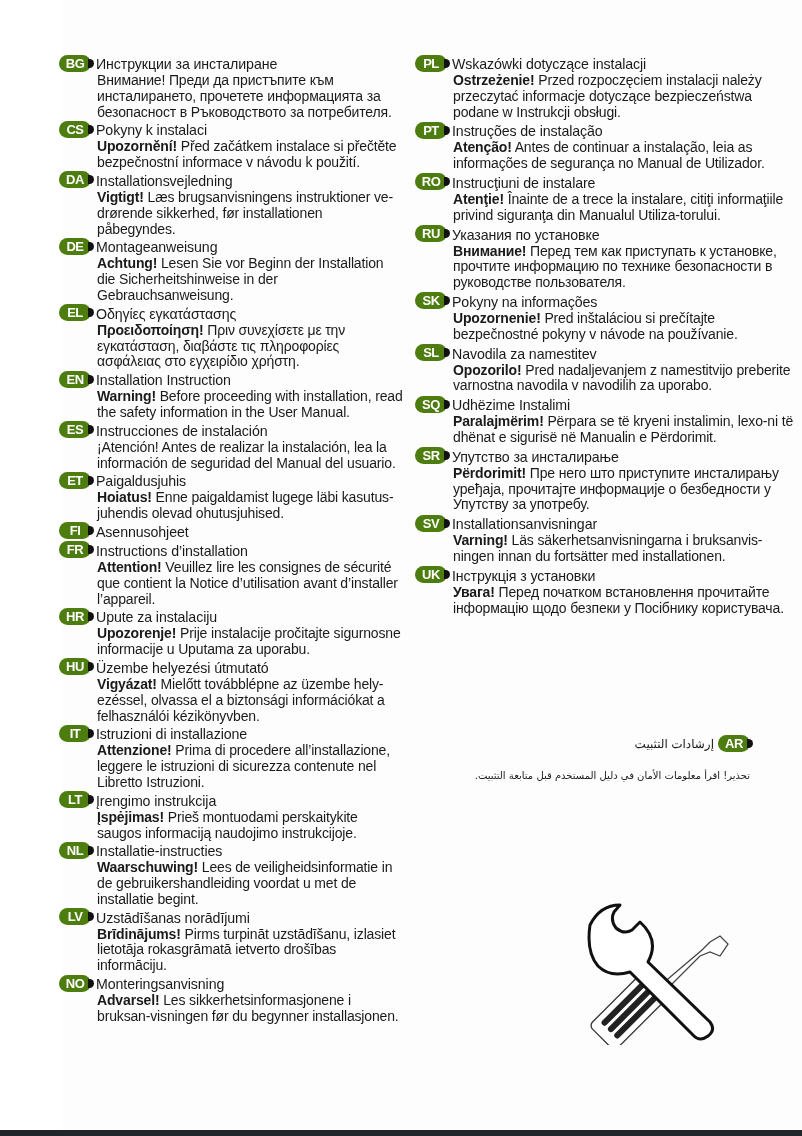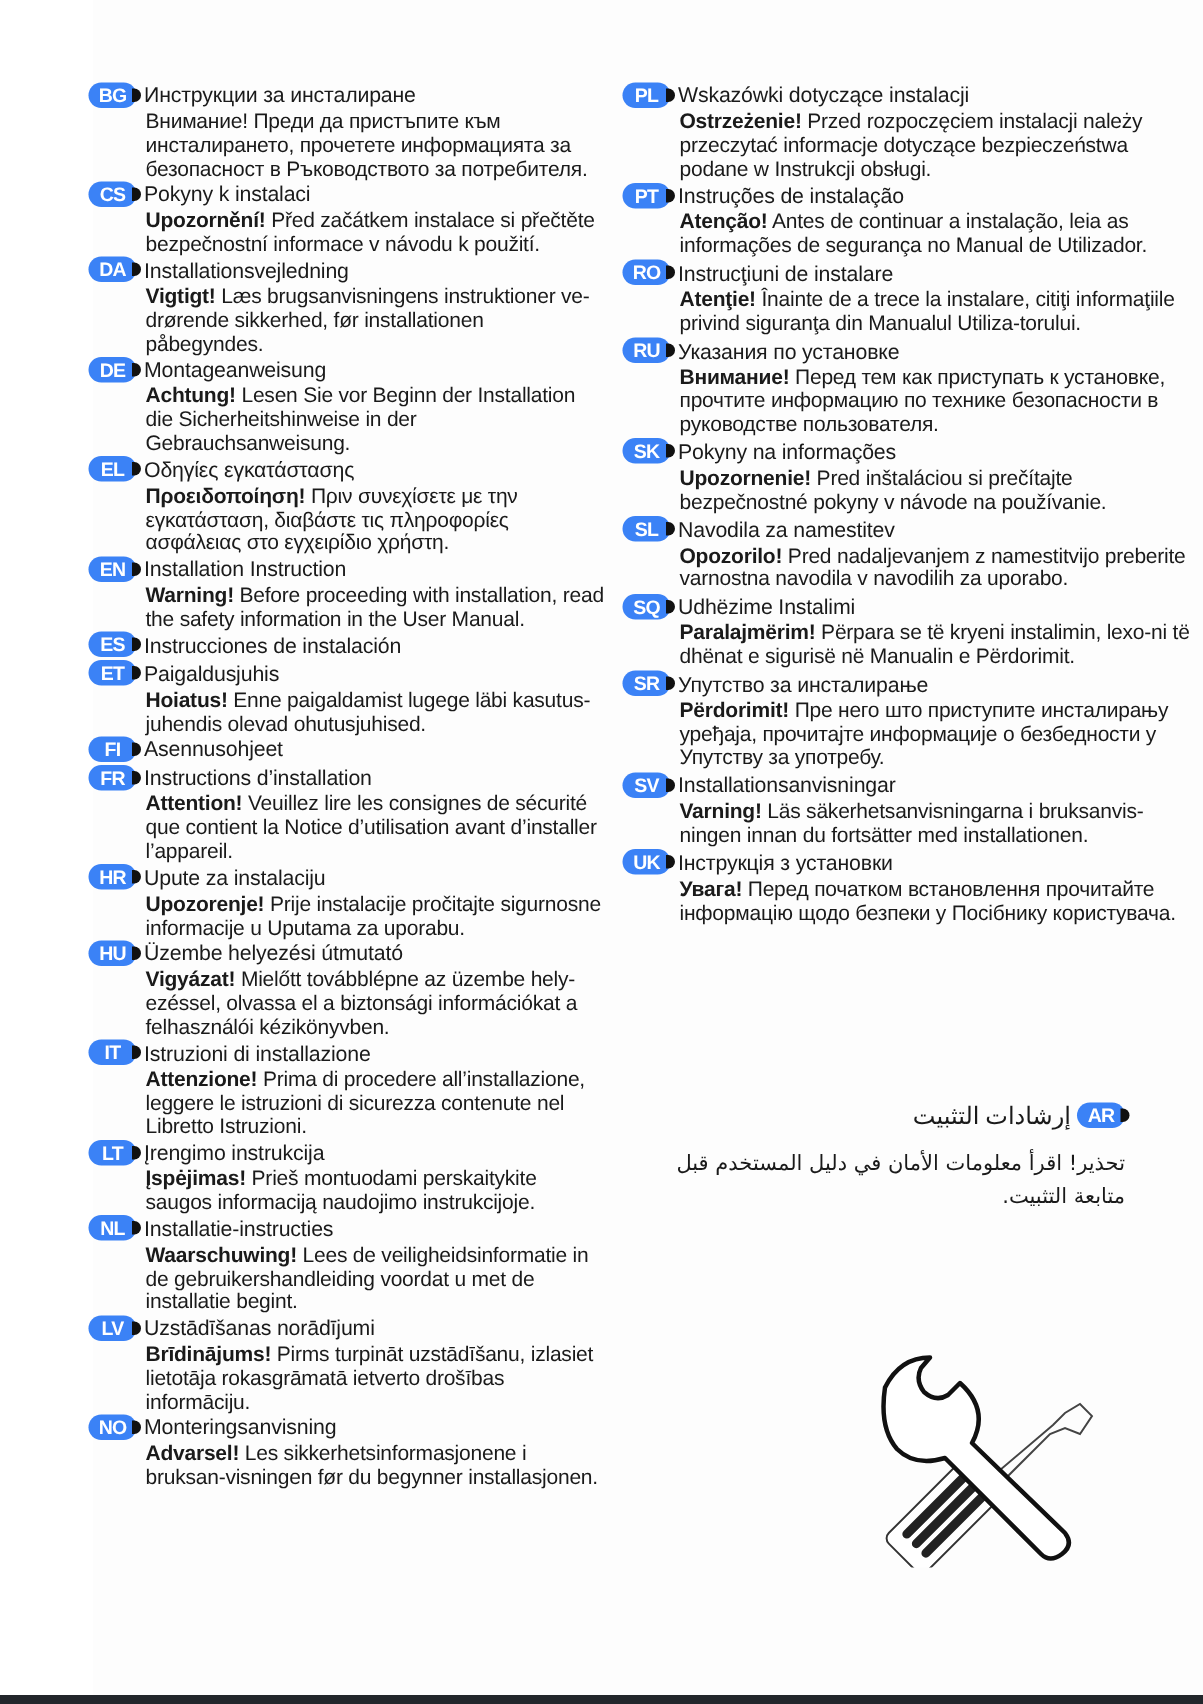--- a/index.html
+++ b/index.html
@@ -17,39 +17,39 @@
     background:#22262b;
   }
   .col { position:absolute; top:55px; }
   .col-left  { left:59px; width:345px; }
   .col-right { left:415px; width:385px; }
   .entry { margin:0 0 2px 0; }
   .head { display:flex; align-items:center; height:18px; }
   .badge {
     display:inline-flex; align-items:center; justify-content:center;
     width:32px; height:17px; border-radius:9px;
-    background:#3b82f6; color:#fff; font-weight:bold; font-size:13px;
+    background:#4d7c0f; color:#fff; font-weight:bold; font-size:13px;
     letter-spacing:-0.5px; flex:none; position:relative; top:-1px;
     font-family:"Liberation Sans", sans-serif;
   }
   .badge::after {
     content:""; position:absolute; right:-3px; top:4px; width:6px; height:9px;
     border-radius:0 5px 5px 0; background:#111;
   }
   .title { font-size:14.2px; margin-left:5px; white-space:nowrap; letter-spacing:-0.1px; }
   .body {
     margin-left:38px; font-size:14px; line-height:15.8px; letter-spacing:-0.15px;
   }
   .body b { font-weight:bold; }
   .col-left .entry { margin-bottom:1px; }
   .ar-entry { position:absolute; left:415px; top:733px; width:335px; direction:rtl; text-align:right; }
   .ar-head { display:flex; align-items:center; justify-content:flex-start; height:22px; }
-  .ar-head .title { margin-left:0; margin-right:4px; font-size:16px; font-family:Liberation Serif, serif;text-align:right; }
+  .ar-head .title { margin-left:0; margin-right:4px; font-size:12px; font-family:Liberation Sans, sans-serif;text-align:right; }
   .ar-head .badge { direction:ltr; }
-  .ar-body { margin-top:10px; font-size:14px; line-height:22px; font-family:"DejaVu Sans", sans-serif; padding-right:0; }
+  .ar-body { margin-top:10px; font-size:10px; line-height:22px; font-family:"DejaVu Sans", sans-serif; padding-right:0; }
   .tools-icon { position:absolute; left:570px; top:880px; width:190px; height:165px; }
 </style>
 </head>
 <body>
 
 <div class="page-area"></div>
 
 <div class="col col-left" id="col-left">
     <div class="entry">
     <div class="head">
@@ -91,20 +91,21 @@
       <span class="badge">EN</span>
       <span class="title">Installation Instruction</span>
     </div>
     <div class="body"><b>Warning!</b><span> Before proceeding with installation, read the safety information in the User Manual.</span></div>
   </div>
     <div class="entry">
     <div class="head">
       <span class="badge">ES</span>
       <span class="title">Instrucciones de instalación</span>
     </div>
+    <div class="body"><b></b><span>¡Atención! Antes de realizar la instalación, lea la información de seguridad del Manual del usuario.</span></div>
   </div>
     <div class="entry">
     <div class="head">
       <span class="badge">ET</span>
       <span class="title">Paigaldusjuhis</span>
     </div>
     <div class="body"><b>Hoiatus!</b><span> Enne paigaldamist lugege läbi kasutus-juhendis olevad ohutusjuhised.</span></div>
   </div>
     <div class="entry">
     <div class="head">

